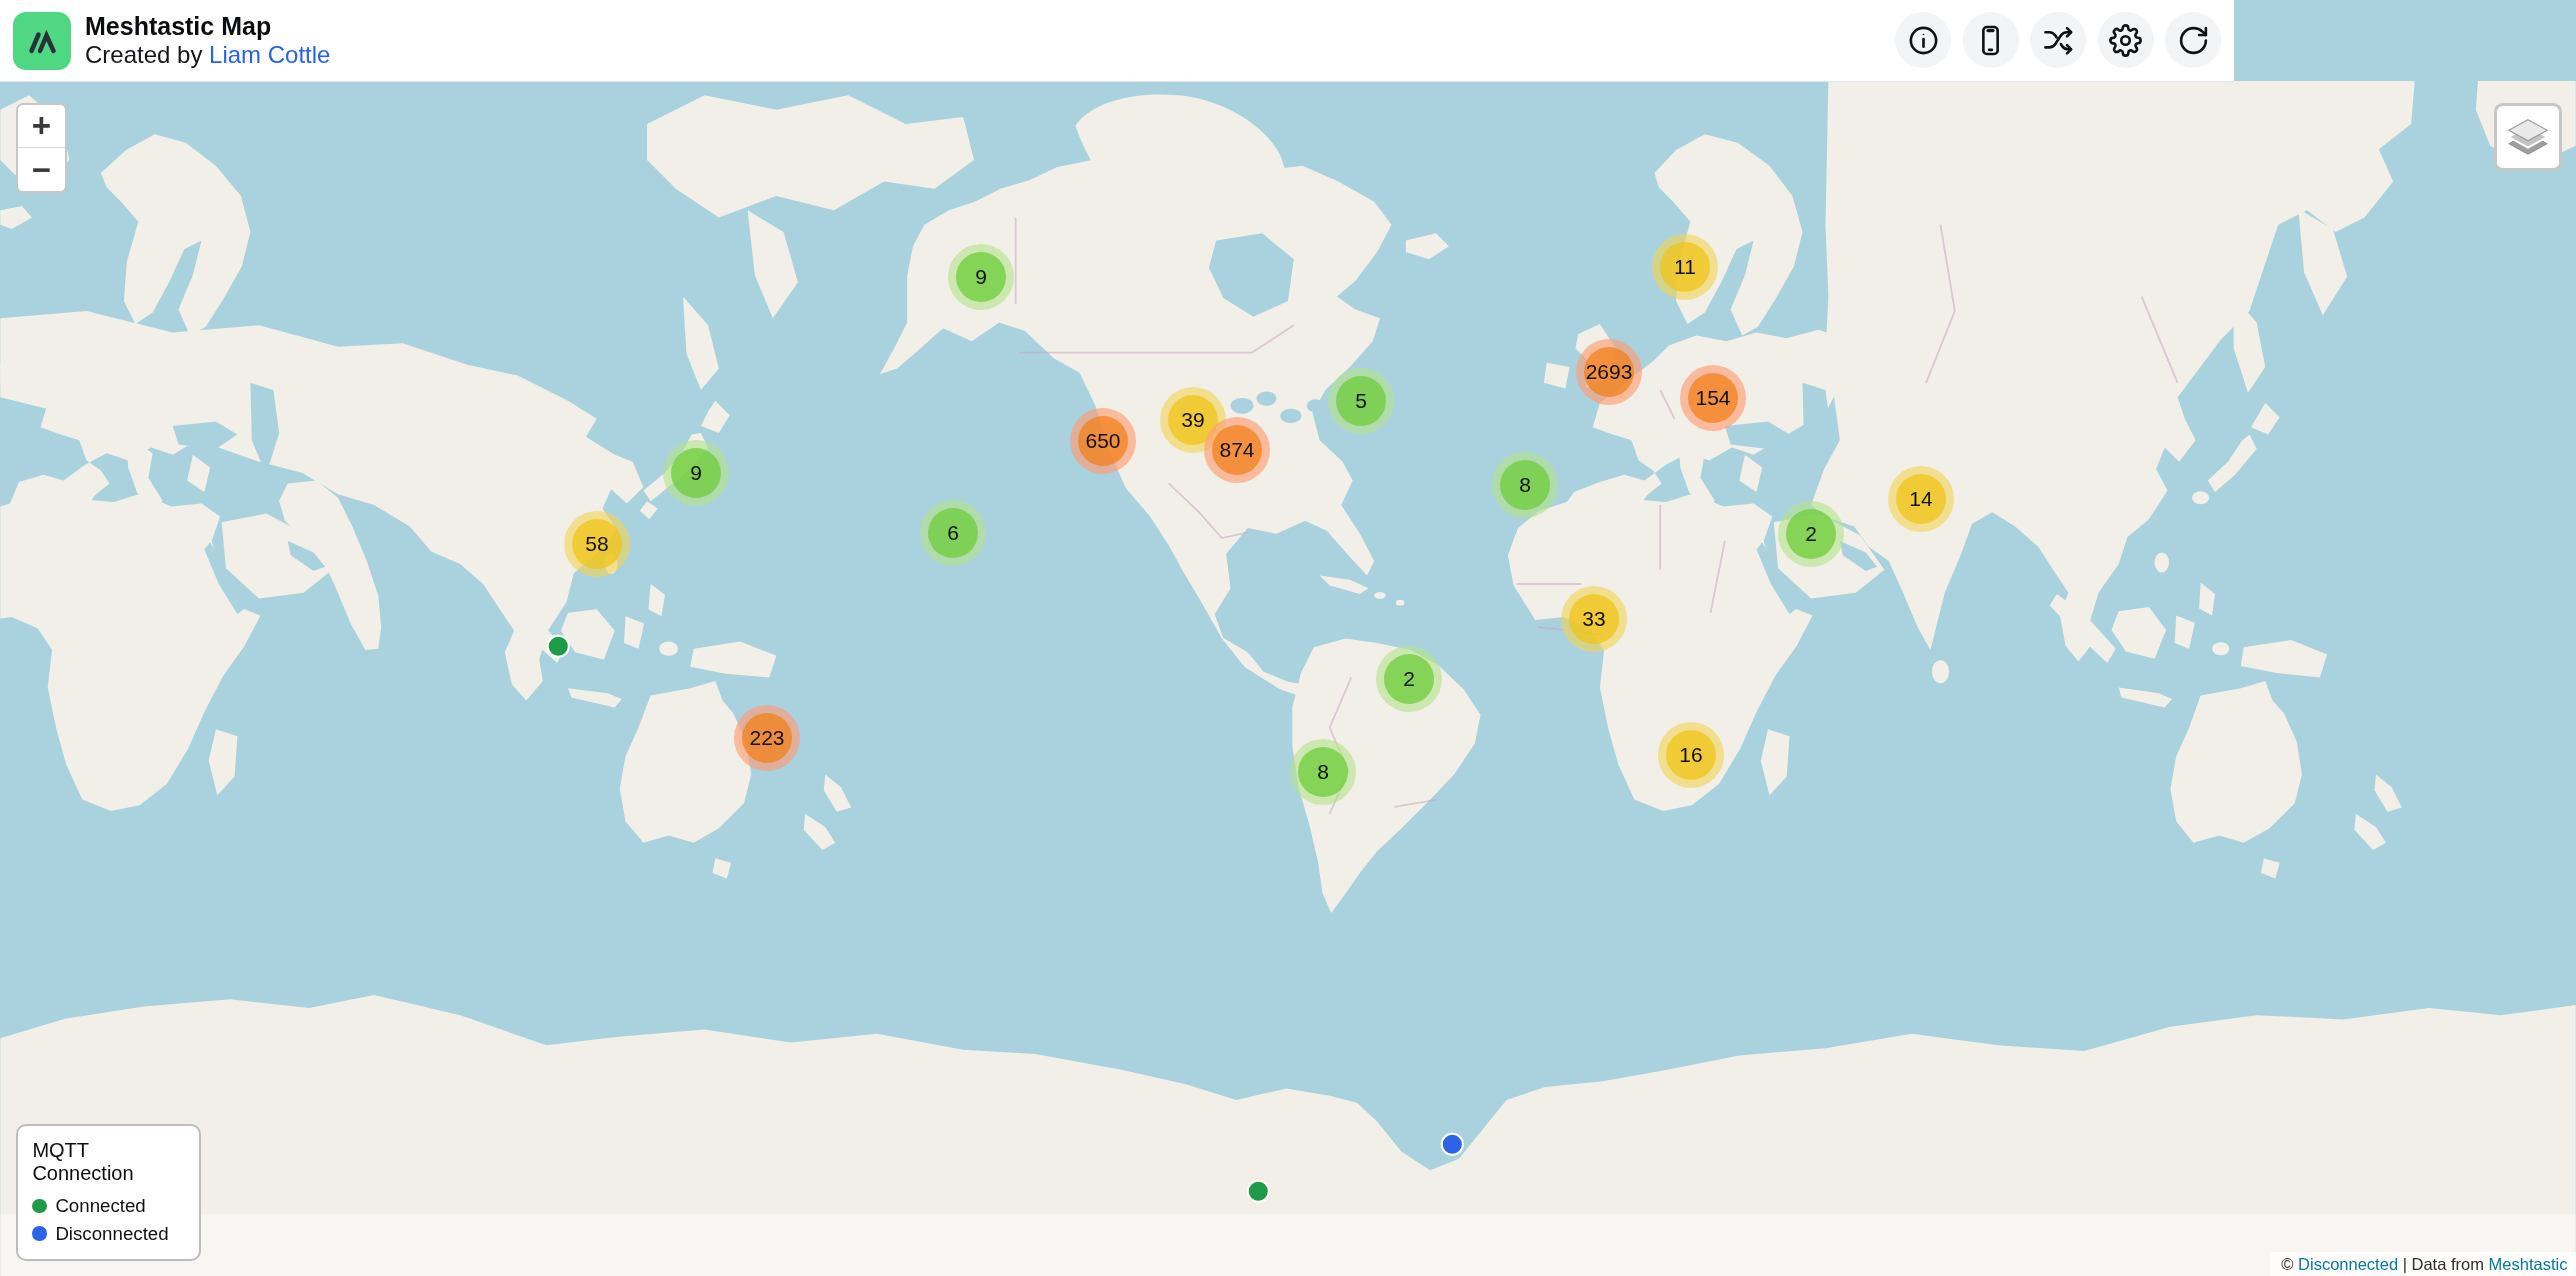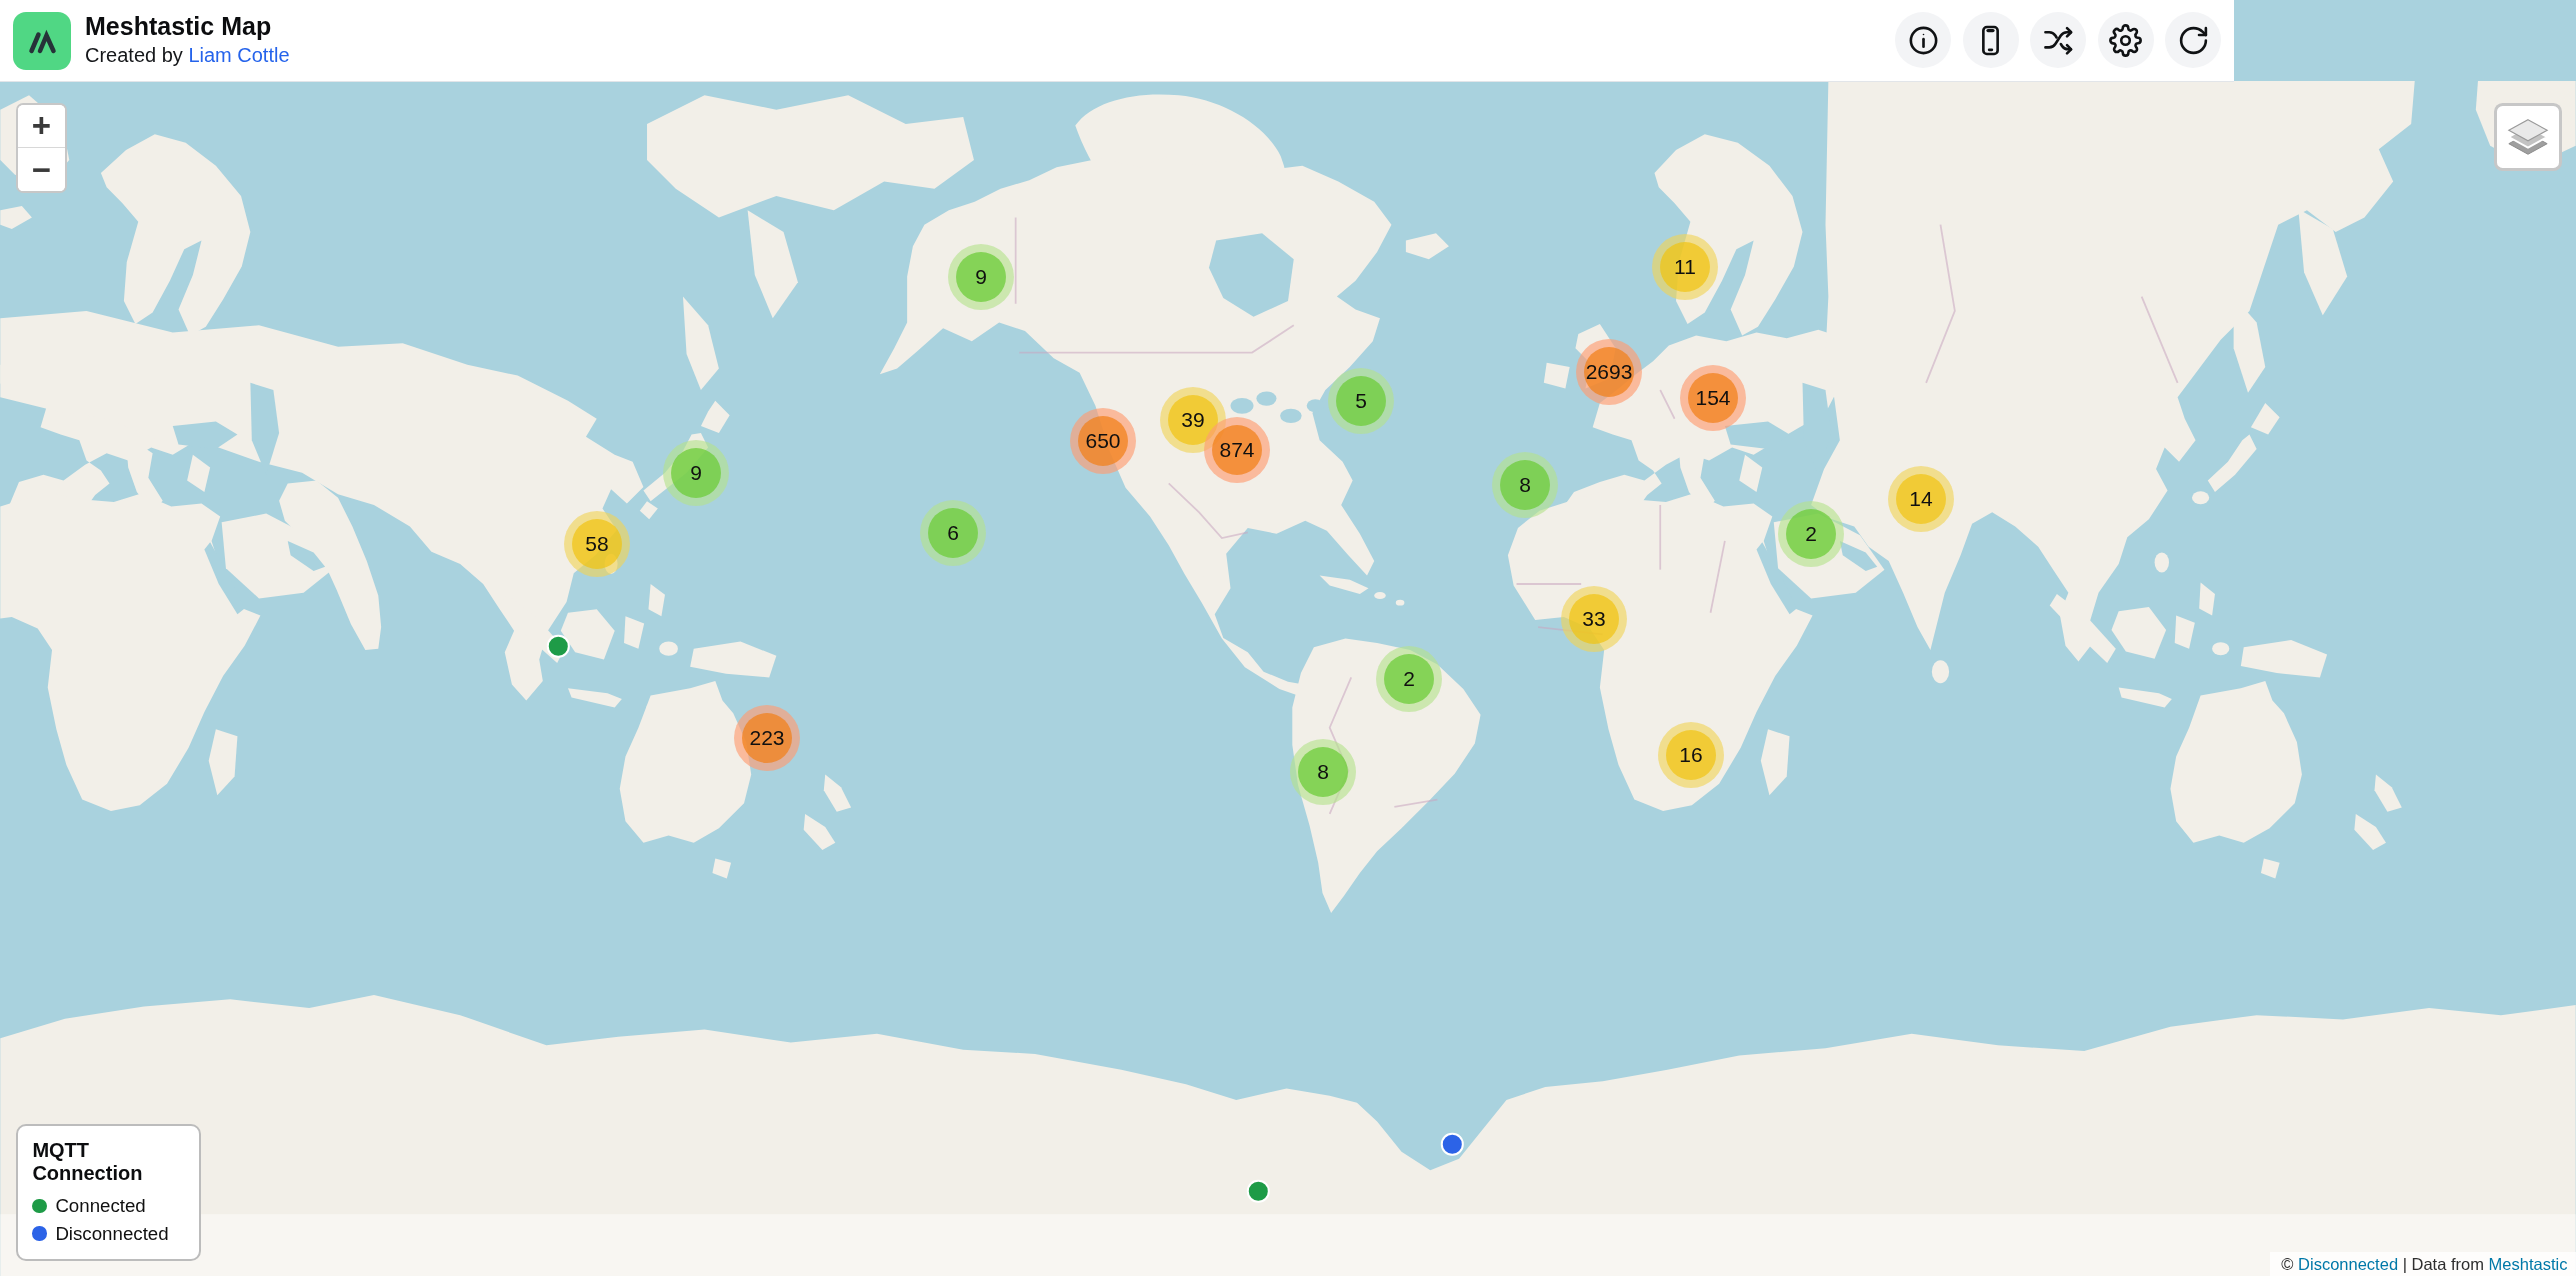--- a/index.html
+++ b/index.html
@@ -4,21 +4,21 @@
 <style>
   html,body{margin:0;padding:0;width:2576px;height:1277px;overflow:hidden;
     font-family:"Liberation Sans",sans-serif;background:#a9d2de;}
   
   .header{position:absolute;left:0;top:0;width:2234px;height:81px;background:#ffffff;
     border-bottom:0.7px solid #e2e5e9;z-index:50;}
   .logo{position:absolute;left:13px;top:11.5px;width:58px;height:58px;border-radius:13px;
     background:#50d784;display:flex;align-items:center;justify-content:center;}
   .title-block{position:absolute;left:85px;top:10px;}
   .app-title{font-size:25px;font-weight:700;color:#0c0d0f;line-height:32px;}
-  .app-byline{font-size:20px;color:#15171a;line-height:26px;text-align:center;}
+  .app-byline{font-size:24px;color:#15171a;line-height:26px;text-align:center;}
   .app-byline a{color:#2563eb;text-decoration:none;}
   .search{position:absolute;left:300px;top:10.8px;width:1901px;height:59px;box-sizing:border-box;
     border:1.4px solid #d5d9de;border-radius:14.4px;background:#f9fafb;font-size:21.6px;color:#23272d;
     padding:0 24.4px;outline:none;font-family:"Liberation Sans",sans-serif;}
   .search::placeholder{color:#8d949e;}
   .iconbar{position:absolute;right:13px;top:12.2px;display:flex;gap:11.5px;}
   .icon-btn{width:56px;height:56px;border-radius:50%;background:#f3f4f6;border:none;
     display:flex;align-items:center;justify-content:center;cursor:pointer;padding:0;}
   .icon-btn svg{width:33px;height:33px;stroke:#101214;stroke-width:1.9;fill:none;
     stroke-linecap:round;stroke-linejoin:round;}
@@ -46,21 +46,21 @@
     border:2.9px solid rgba(0,0,0,.22);border-radius:7.2px;overflow:hidden;}
   .zoomctl button{display:block;width:100%;height:43px;background:#fff;border:none;cursor:pointer;
     font-size:33px;font-weight:700;color:#3a3a3a;line-height:42px;padding:0;font-family:"Liberation Sans",sans-serif;}
   .zoomctl button:first-child{border-bottom:1.4px solid #d8d8d8;}
   .layersctl{position:absolute;right:13.7px;top:103px;width:68px;height:68px;background:#fff;z-index:40;
     border:3.6px solid rgba(0,0,0,.22);border-radius:8.6px;box-sizing:border-box;
     display:flex;align-items:center;justify-content:center;cursor:pointer;}
   
   .legend{position:absolute;left:16px;bottom:15px;width:185px;background:#fff;z-index:40;
     border:2.9px solid #bcbcbc;border-radius:10px;box-sizing:border-box;padding:13px 14.4px 14.4px 14.4px;}
-  .legend-title{font-size:20px;font-weight:700;color:#0c0d0f;margin-bottom:10px;}
+  .legend-title{font-size:20px;font-weight:400;color:#0c0d0f;margin-bottom:10px;}
   .legend-row{display:flex;align-items:center;margin-top:5.8px;font-size:18.7px;color:#111;}
   .legend-dot{width:14.4px;height:14.4px;border-radius:50%;margin-right:8.6px;flex:none;}
   
   .attrib{position:absolute;right:0;bottom:0;height:24.4px;line-height:24.4px;z-index:40;
     background:rgba(255,255,255,.78);font-size:16.5px;color:#2e2e2e;padding:0 8.6px 0 11.5px;white-space:nowrap;}
   .attrib a{color:#0078a8;text-decoration:none;}
 </style>
 </head>
 <body>
 

